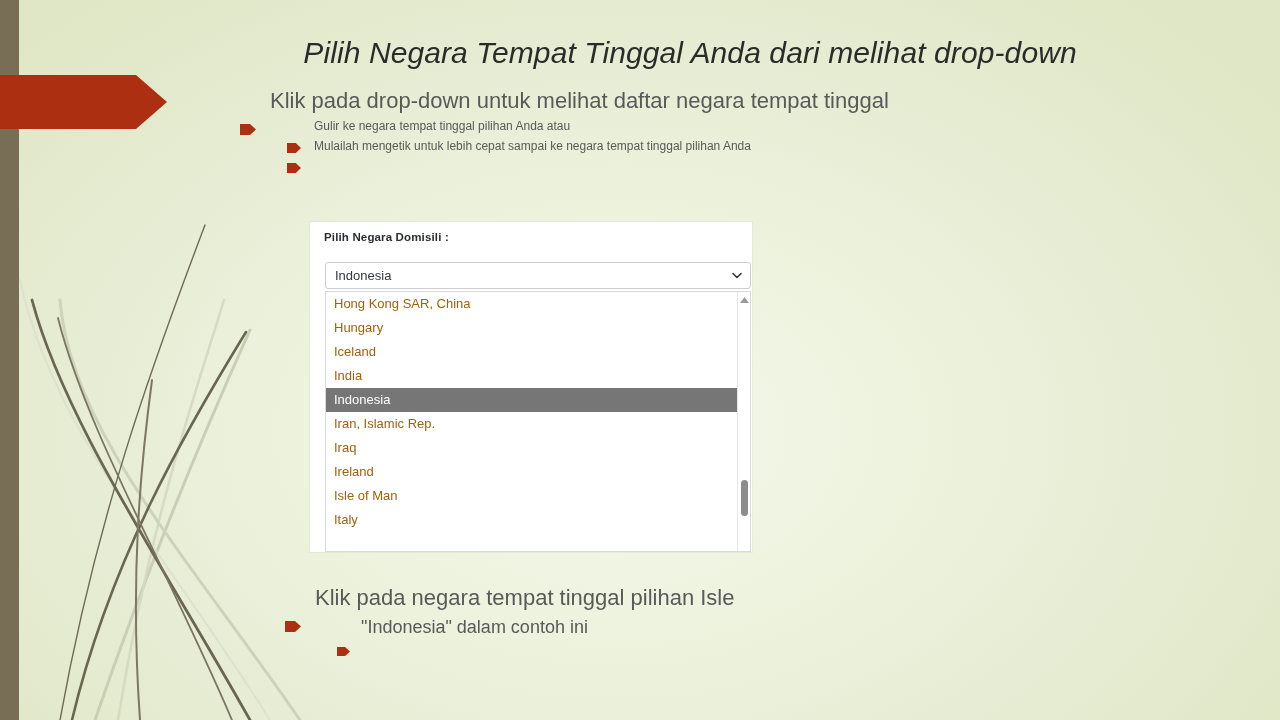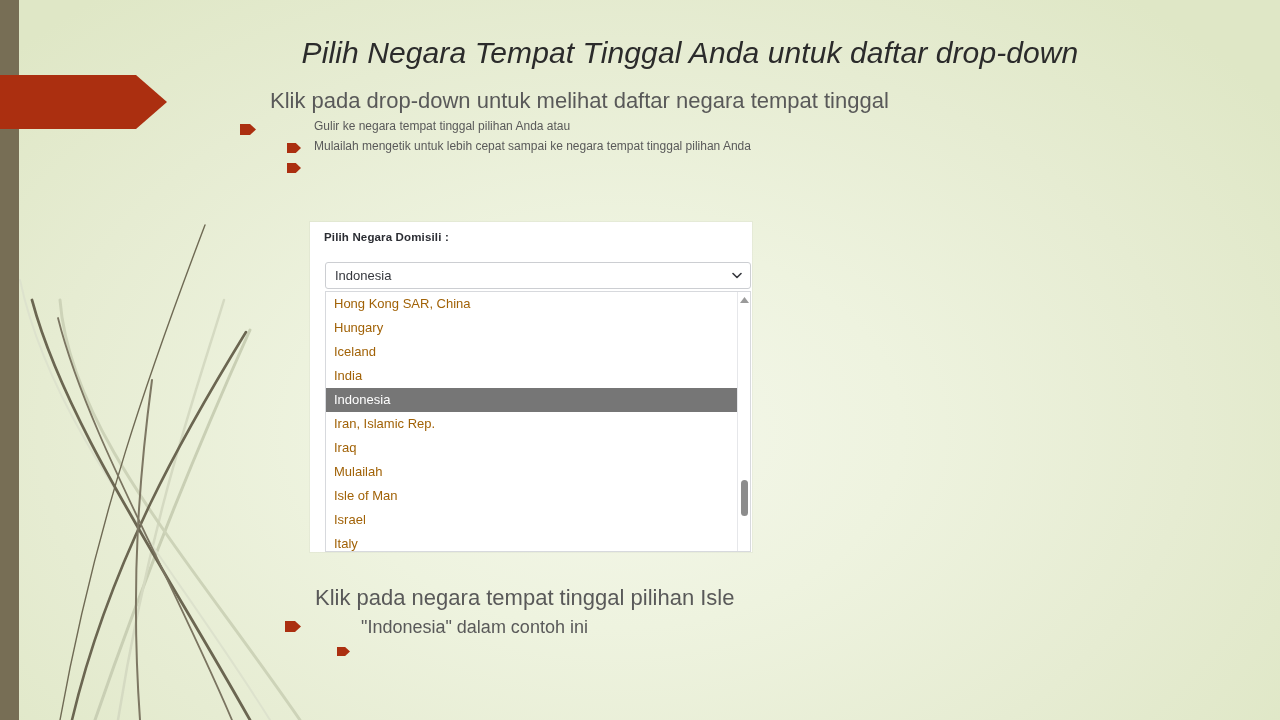--- a/index.html
+++ b/index.html
@@ -227,21 +227,21 @@
       <path d="M152 380 C 140 470, 130 580, 140 720" stroke="#7d7763" stroke-width="2"></path>
     </g>
   </svg>
 
   <div class="left-stripe"></div>
 
   <svg class="arrow-banner" viewBox="0 0 167 54" preserveAspectRatio="none">
     <polygon points="0,0 136,0 167,27 136,54 0,54" fill="#ab2f10"></polygon>
   </svg>
 
-  <div class="title">Pilih Negara Tempat Tinggal Anda untuk daftar drop-down</div>
+  <div class="title">Pilih Negara Tempat Tinggal Anda dari melihat drop-down</div>
 
   <div class="bullets-top">
 
     <div class="bullet-row lvl1">
       <span class="bullet-glyph">
         <svg class="pennant" viewBox="0 0 16 11" preserveAspectRatio="none">
           <polygon points="0,0 10,0 16,5.5 10,11 0,11" fill="#ab2f10"></polygon>
         </svg>
       </span>
       <span class="bullet-text">Klik pada drop-down untuk melihat daftar negara tempat tinggal</span>
@@ -281,23 +281,22 @@
 
       <div class="listbox">
 
         <div class="option">Hong Kong SAR, China</div>
         <div class="option">Hungary</div>
         <div class="option">Iceland</div>
         <div class="option">India</div>
         <div class="option selected">Indonesia</div>
         <div class="option">Iran, Islamic Rep.</div>
         <div class="option">Iraq</div>
-        <div class="option">Mulailah</div>
+        <div class="option">Ireland</div>
         <div class="option">Isle of Man</div>
-        <div class="option">Israel</div>
         <div class="option">Italy</div>
 
         <div class="scrollbar">
           <svg class="sb-up-arrow" viewBox="0 0 9 6">
             <polygon points="4.5,0 9,6 0,6" fill="#9a9a9a"></polygon>
           </svg>
           <div class="sb-thumb"></div>
         </div>
 
       </div>

